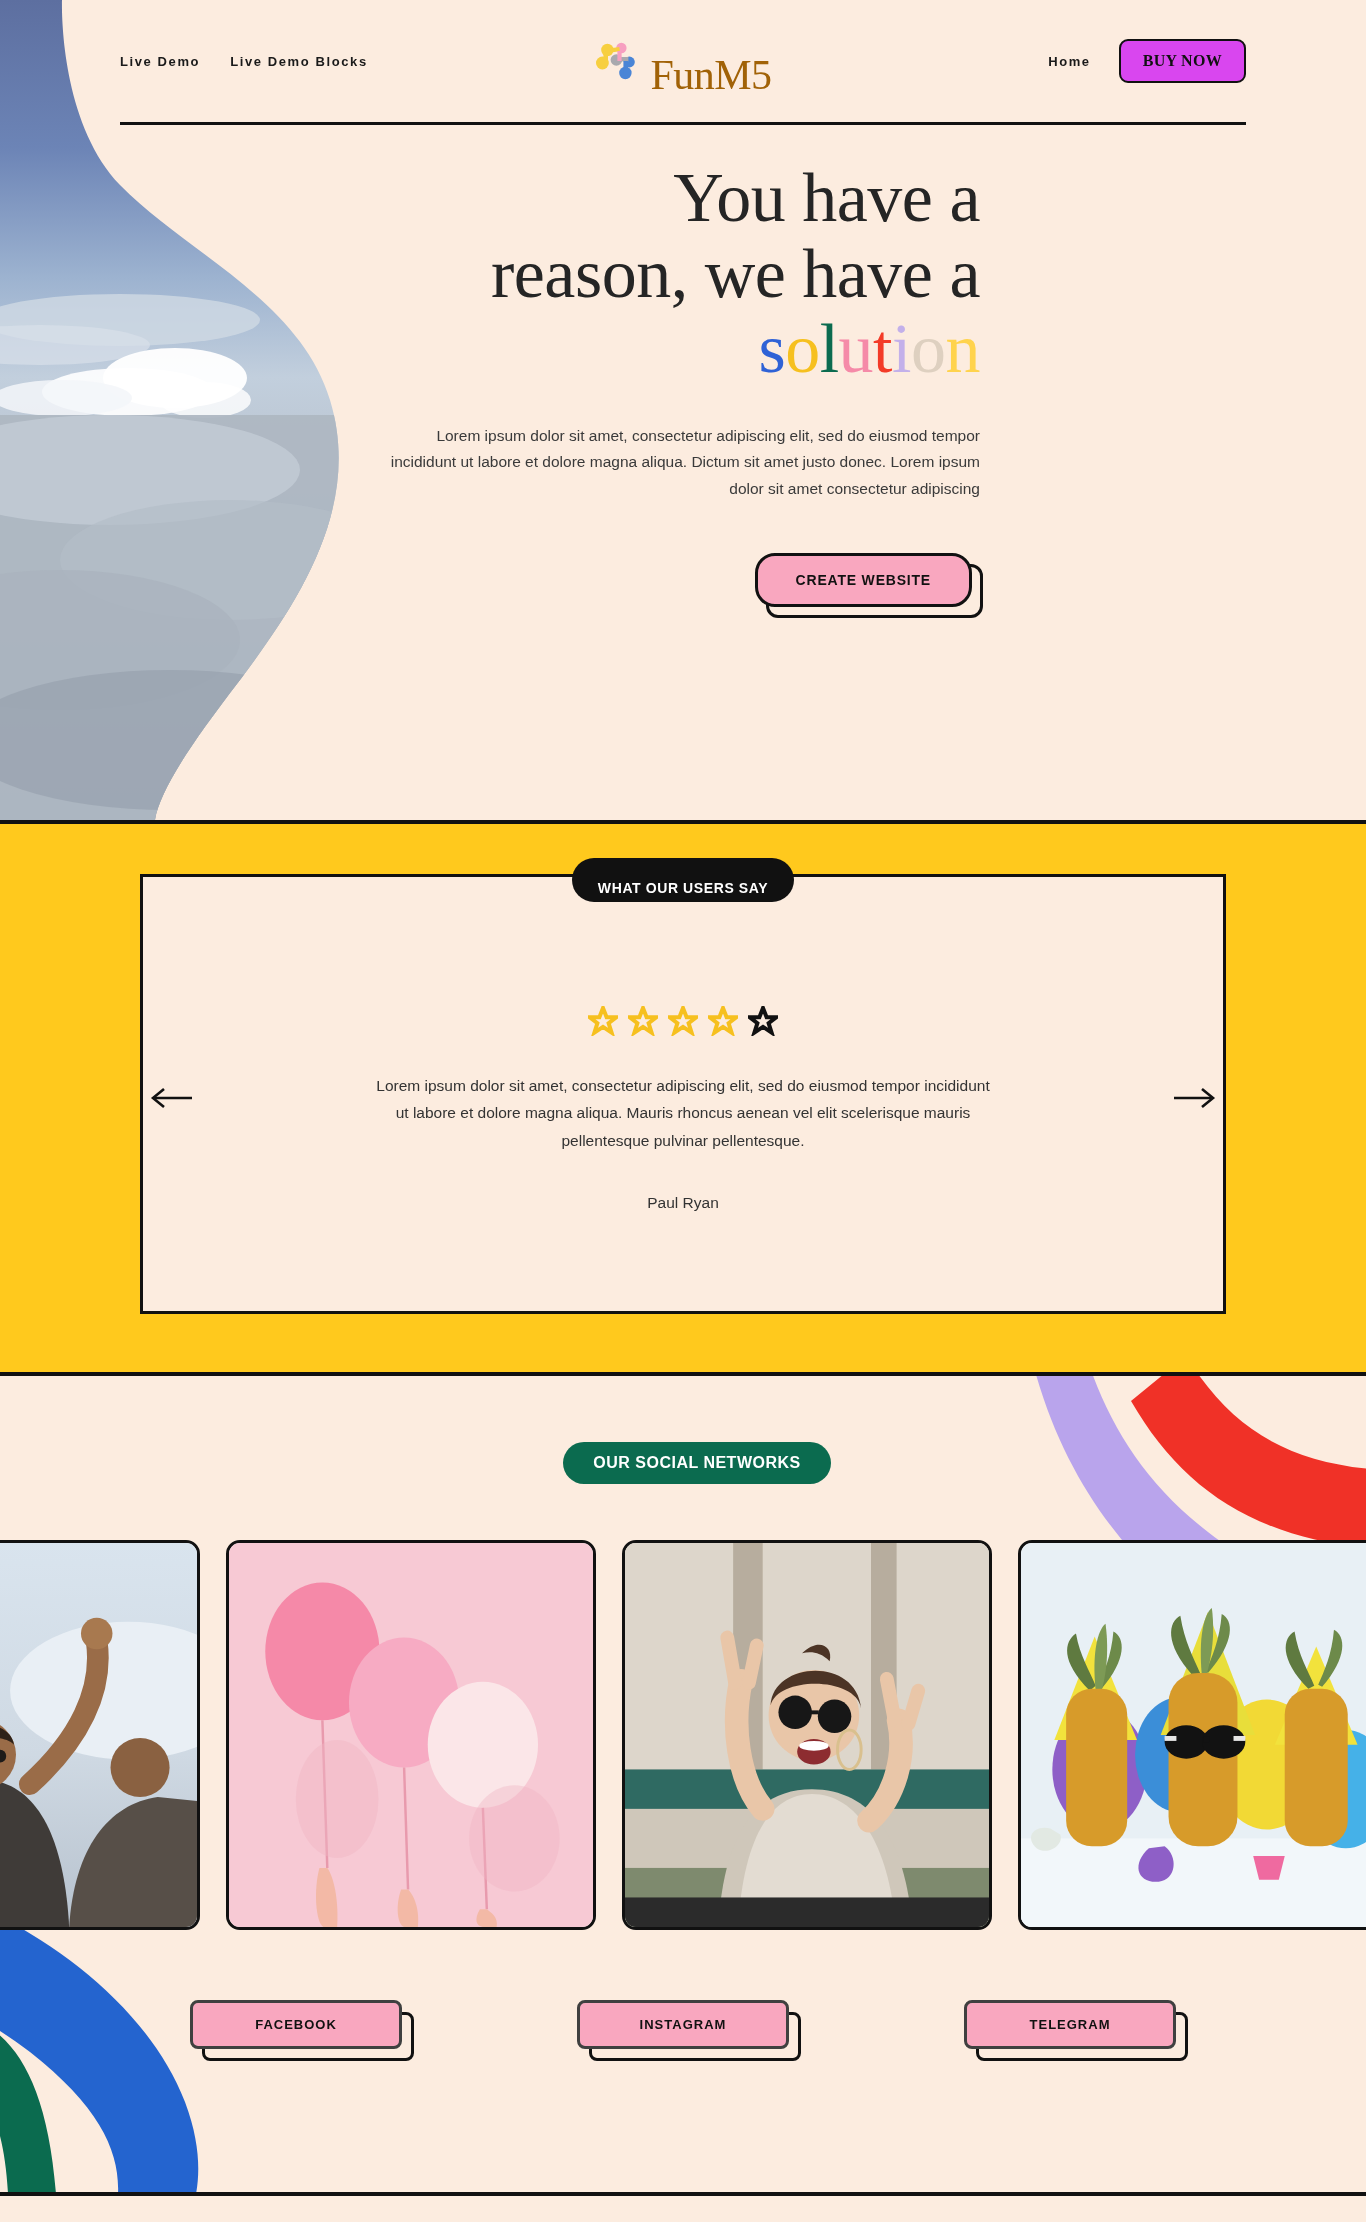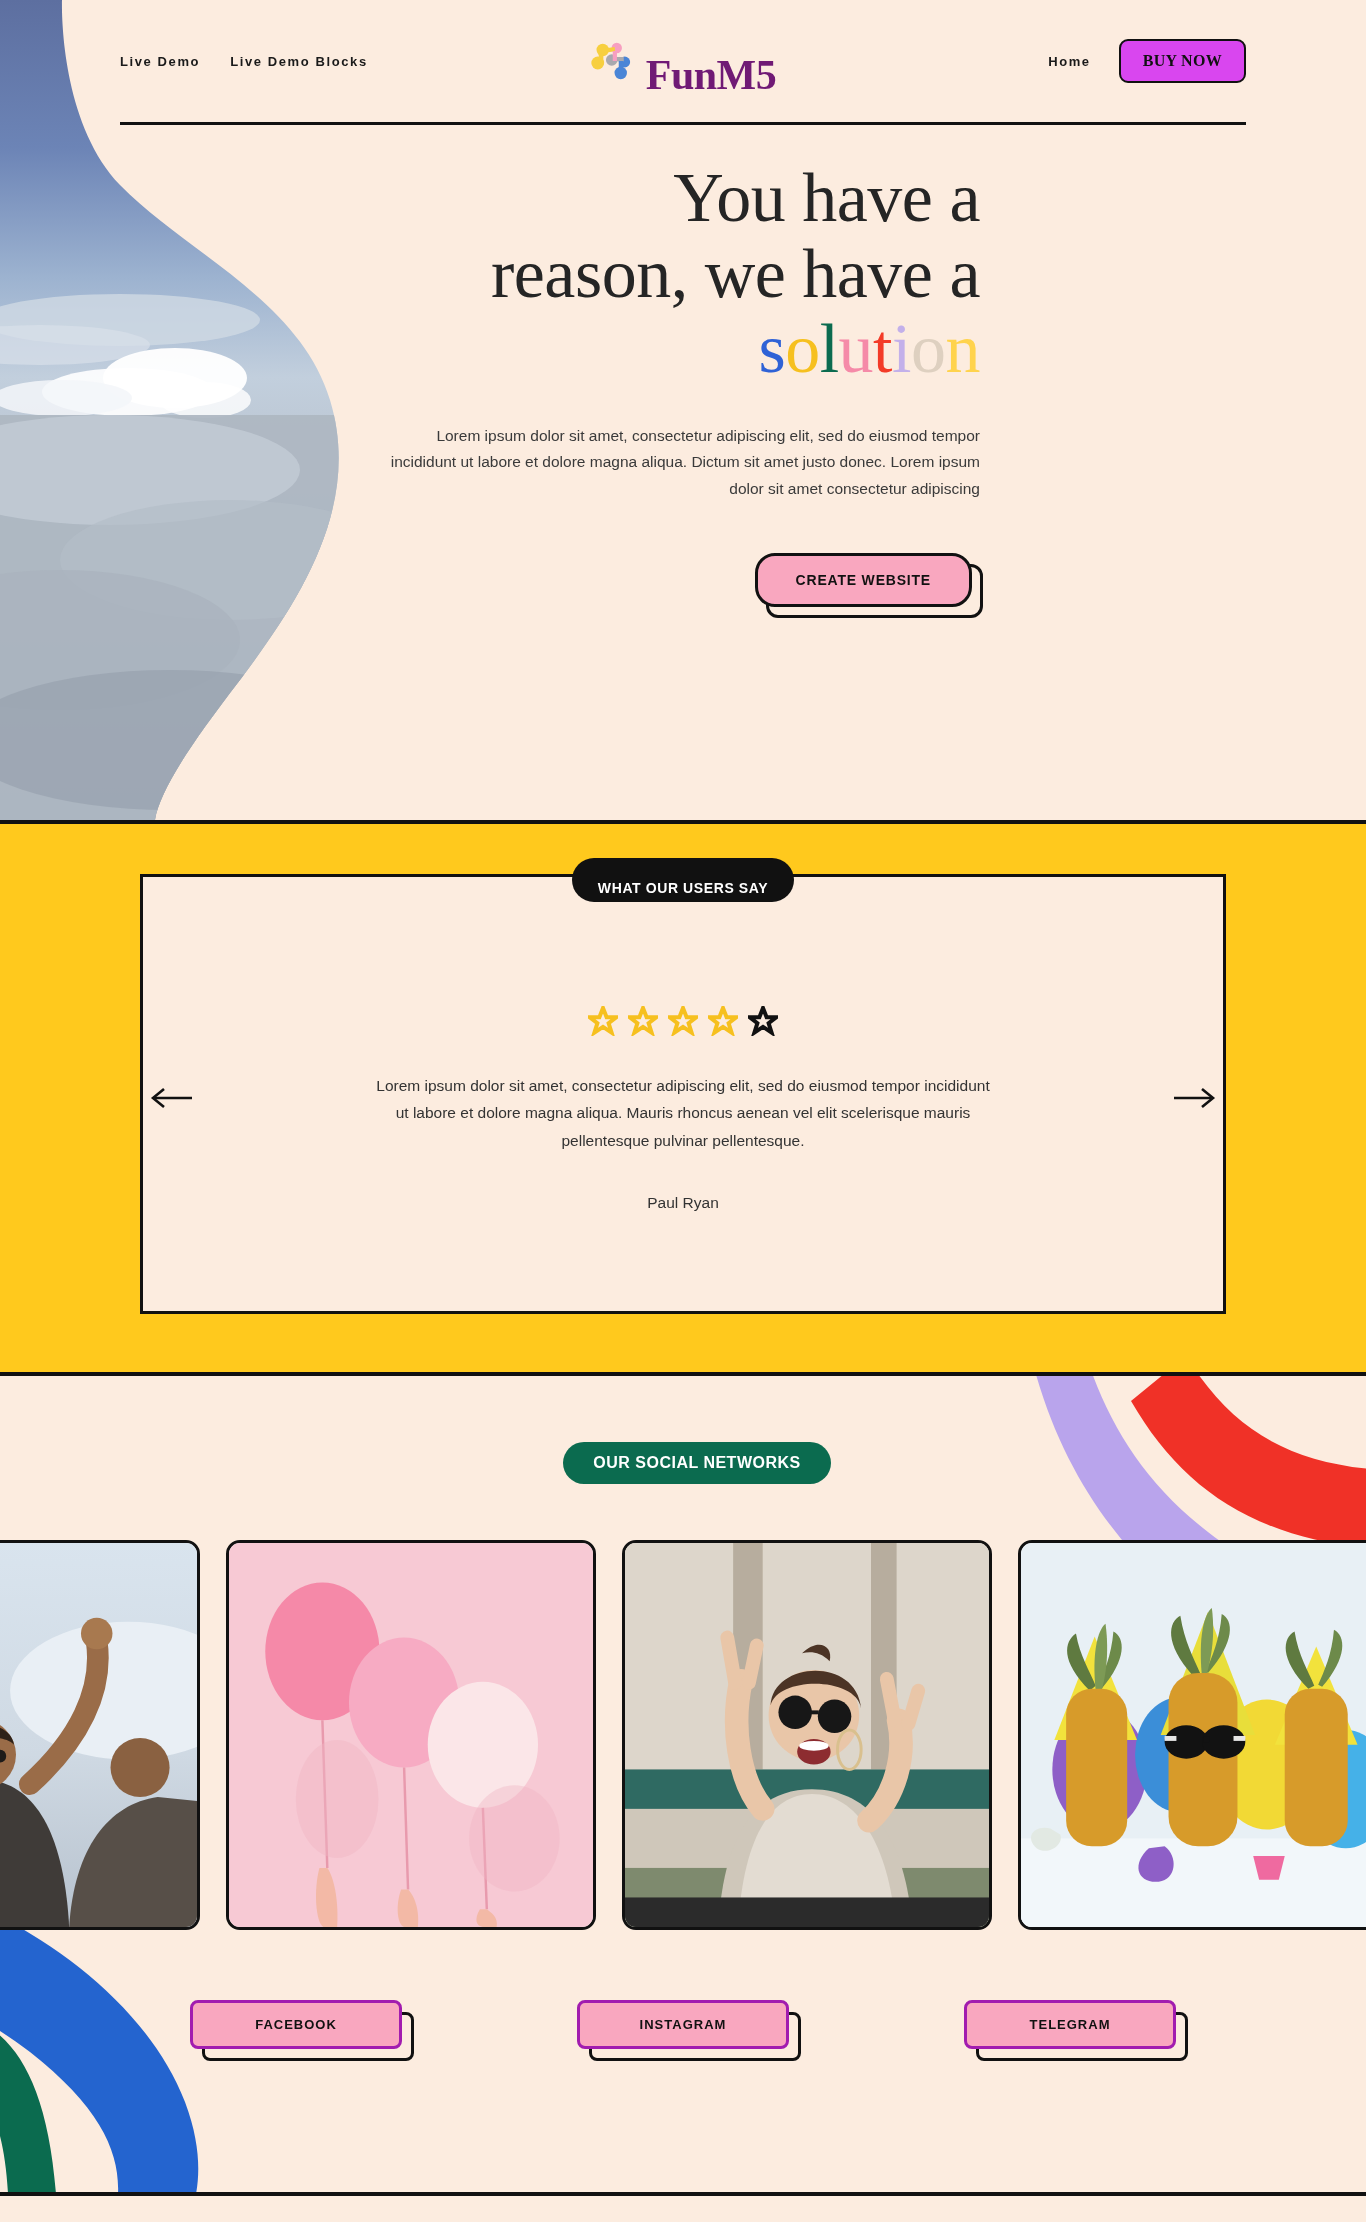--- a/index.html
+++ b/index.html
@@ -50,22 +50,22 @@
     left: 50%;
     transform: translateX(-50%);
     display: flex;
     align-items: center;
     gap: 10px;
   }
   .brand-mark { width: 46px; height: 40px; display:block; }
   .brand-name {
     font-family: "Liberation Serif", serif;
     font-size: 42px;
-    font-weight: 700;
-    color: #701a75;
+    font-weight: 400;
+    color: #a16207;
     letter-spacing: -0.5px;
     line-height: 1;
     margin-top: 28px;
   }
   .nav-right {
     margin-left: auto;
     display: flex;
     align-items: center;
     gap: 28px;
   }
@@ -272,21 +272,21 @@
     margin-top: 70px;
     display: flex;
     gap: 0;
     padding: 0 190px 70px 190px;
     justify-content: space-between;
   }
   .btn-soc .face {
     min-width: 212px;
     text-align: center;
     background: #f9a7bf;
-    border: 3px solid #a21caf;
+    border: 3px solid #404040;
     border-radius: 8px;
     padding: 14px 18px;
     font-size: 13px;
     font-weight: 700;
     letter-spacing: 1px;
     color: #111;
     cursor: pointer;
     position: relative;
     z-index: 2;
   }

